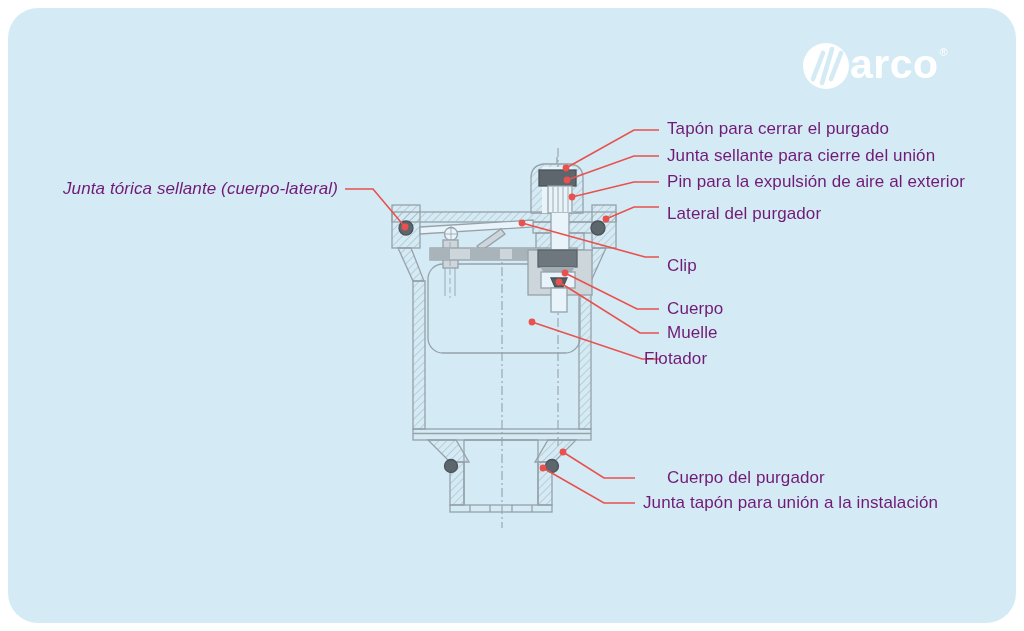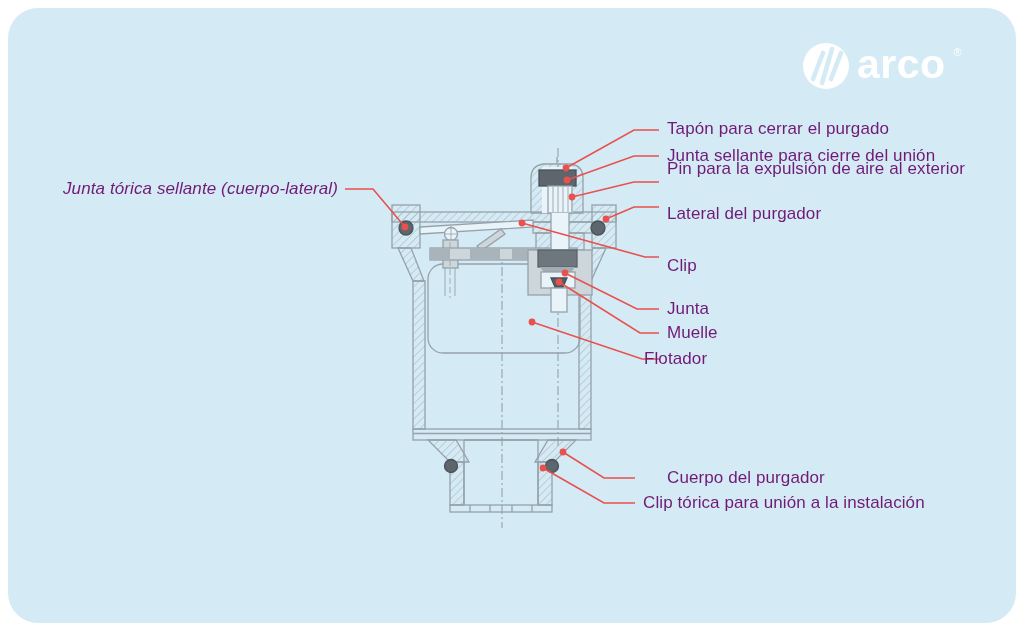--- a/index.html
+++ b/index.html
@@ -11,21 +11,21 @@
     position:absolute;left:8px;top:8px;width:1008px;height:615px;
     background:#d4ebf6;border-radius:30px;
   }
   .diagram-svg{position:absolute;left:0;top:0;width:1024px;height:631px;}
   .label{
     position:absolute;transform:translateY(-50%);
     font-size:17px;color:#701a75;white-space:nowrap;letter-spacing:.1px;
   }
   .label.align-right{transform:translate(-100%,-50%);font-style:italic;}
   .logo{
-    position:absolute;left:802px;top:42px;display:flex;align-items:center;gap:7px;
+    position:absolute;left:802px;top:42px;display:flex;align-items:center;
   }
   .logo .brand{
     color:#ffffff;font-weight:bold;font-size:41px;line-height:1;letter-spacing:.5px;
     position:relative;top:-2px;
   }
   .logo .reg{color:#ffffff;font-size:11px;vertical-align:super;position:relative;top:-14px;left:1px;}
 </style>
 </head>
 <body>
 
@@ -176,21 +176,21 @@
       <line x1="20" y1="41" x2="30" y2="7" stroke="#d4ebf6" stroke-width="4.6" stroke-linecap="round"></line>
       <line x1="29" y1="37" x2="39" y2="11" stroke="#d4ebf6" stroke-width="4.6" stroke-linecap="round"></line>
     </g>
   </svg>
   <span class="brand">arco</span>
   <span class="reg">®</span>
 </div>
 
 <div class="label" style="left:667px;top:129px">Tapón para cerrar el purgado</div>
 <div class="label" style="left:667px;top:156px">Junta sellante para cierre del unión</div>
-<div class="label" style="left:667px;top:169px">Pin para la expulsión de aire al exterior</div>
+<div class="label" style="left:667px;top:182px">Pin para la expulsión de aire al exterior</div>
 <div class="label" style="left:667px;top:214px">Lateral del purgador</div>
 <div class="label" style="left:667px;top:266px">Clip</div>
-<div class="label" style="left:667px;top:309px">Junta</div>
+<div class="label" style="left:667px;top:309px">Cuerpo</div>
 <div class="label" style="left:667px;top:333px">Muelle</div>
 <div class="label" style="left:644px;top:359px">Flotador</div>
 <div class="label" style="left:667px;top:478px">Cuerpo del purgador</div>
-<div class="label" style="left:643px;top:503px">Clip tórica para unión a la instalación</div>
+<div class="label" style="left:643px;top:503px">Junta tapón para unión a la instalación</div>
 <div class="label align-right" style="left:338px;top:189px">Junta tórica sellante (cuerpo-lateral)</div>
 
 </body></html>

